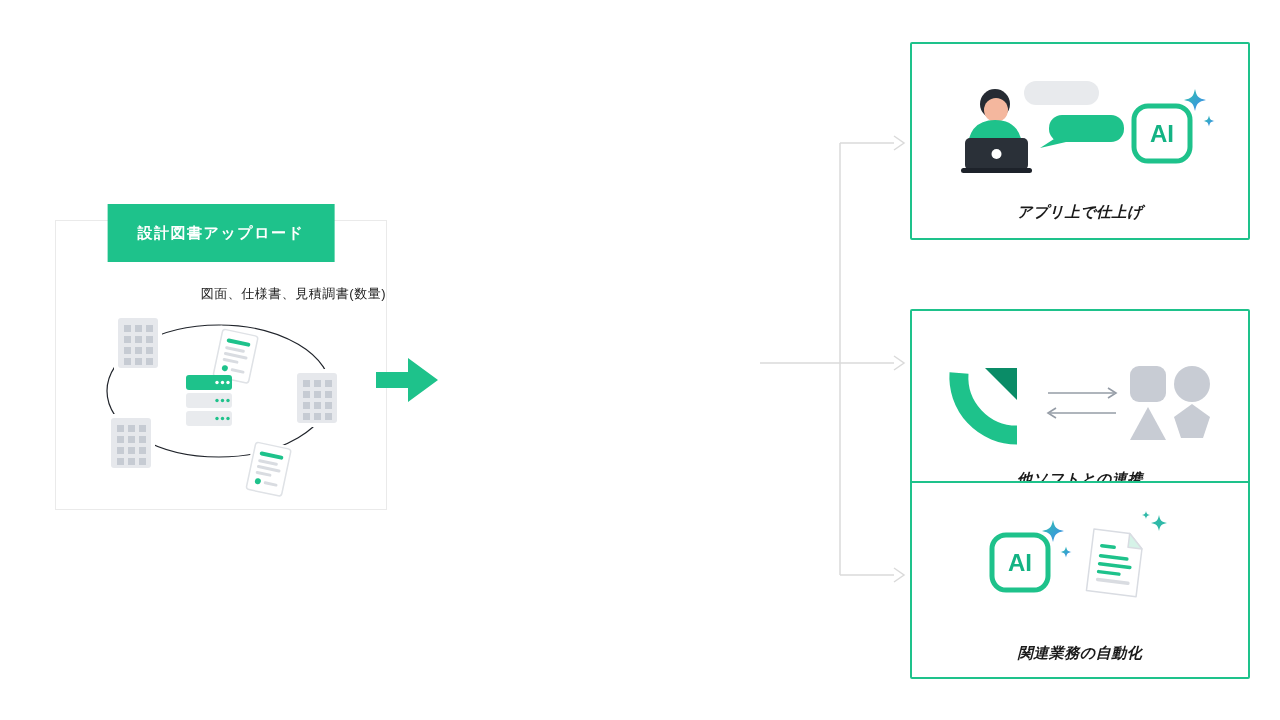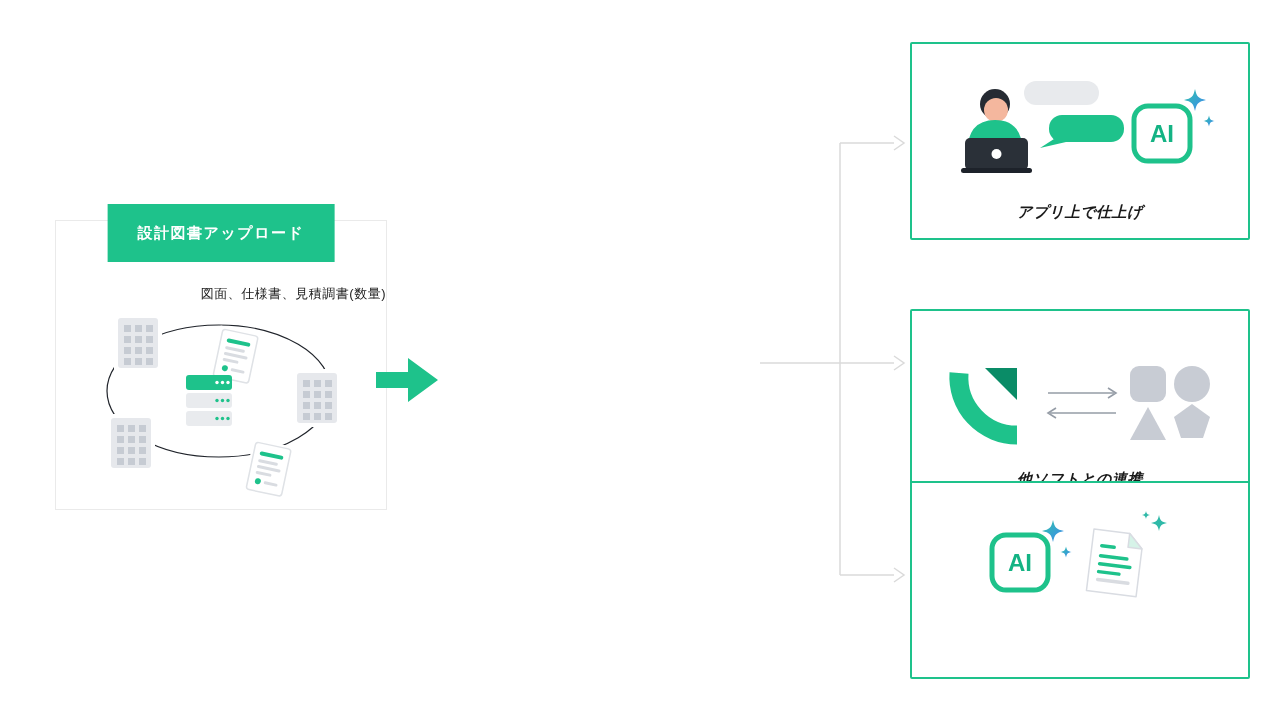--- a/index.html
+++ b/index.html
@@ -183,16 +183,17 @@
         <rect x="8" y="14" width="16" height="3.5" rx="1.75" fill="#1EC28B"></rect>
         <rect x="8" y="24" width="30" height="3.5" rx="1.75" fill="#1EC28B"></rect>
         <rect x="8" y="32" width="34" height="3.5" rx="1.75" fill="#1EC28B"></rect>
         <rect x="8" y="40" width="24" height="3.5" rx="1.75" fill="#1EC28B"></rect>
         <rect x="8" y="48" width="34" height="3.5" rx="1.75" fill="#D9DCE1"></rect>
       </g>
       <use href="#star4b" transform="translate(247,12) scale(0.8)" fill="#2FB9A8"></use>
       <use href="#star4b" transform="translate(234,4) scale(0.4)" fill="#2FB9A8"></use>
     </svg>
     <div class="outlabel two">
+      <div>関連業務の自動化</div>
     </div>
   </div>
 
 </div>
 
 </body></html>

